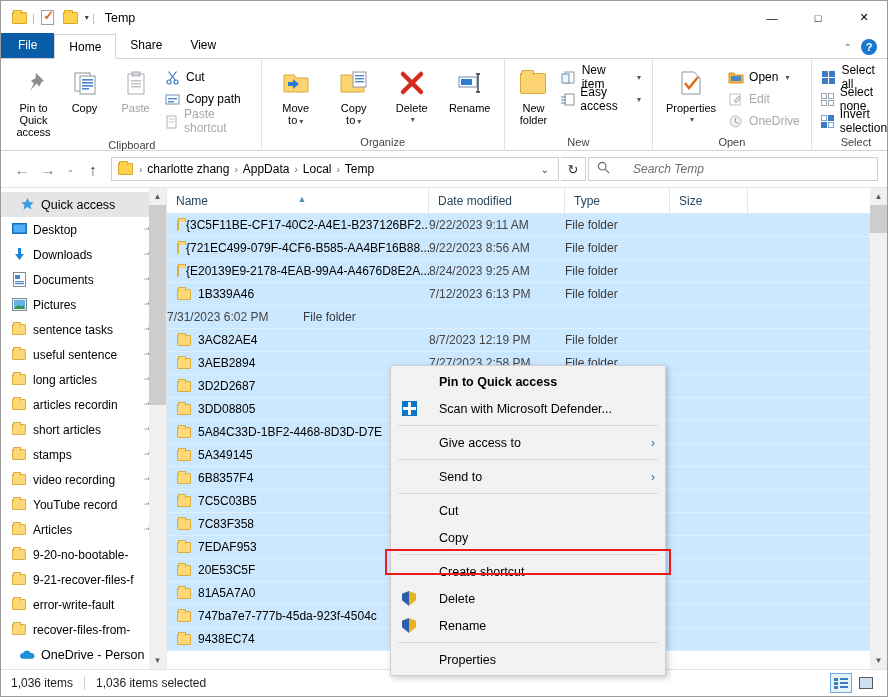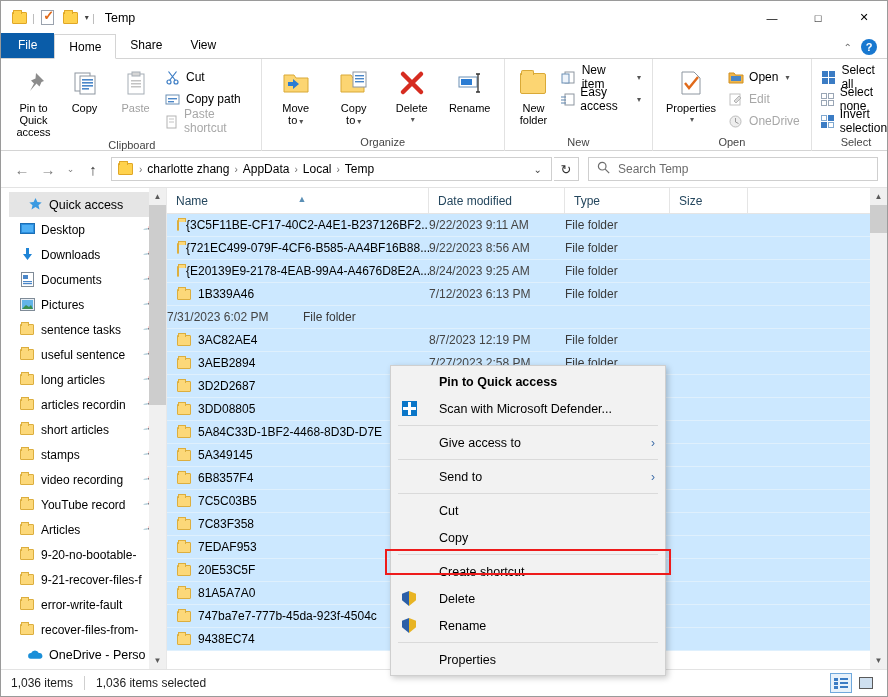--- a/index.html
+++ b/index.html
@@ -152,33 +152,32 @@
   .crumb { font-size: 12px; color: #000; padding: 0 3px; white-space: nowrap; }
   .crumb-sep { font-size: 10px; color: #6f6f6f; padding: 0 2px; }
   .path-caret { margin-left: auto; font-size: 10px; color: #444; padding: 0 5px; }
   .refreshbtn {
     width: 25px; height: 24px; border: 1px solid #cfcfcf; border-left: none;
     display: flex; align-items: center; justify-content: center;
     font-size: 13px; color: #333;
   }
   .searchbox {
     width: 290px; height: 24px; border: 1px solid #cfcfcf; background: #fff;
-    display: flex; align-items: center; gap: 8px; padding: 0 8px; margin-left: 7px;
+    display: flex; align-items: center; gap: 23px; padding: 0 8px;  font-style: italic;
   }
   .search-ph { color: #6d6d6d; font-size: 12px; }
 
   
   .body { flex: 1; display: flex; min-height: 0; border-top: 1px solid #e3e3e3; }
 
   
   .sidebar {
     width: 166px; background: #fff; position: relative;
     display: flex; flex-direction: column;
     border-right: 1px solid #e8e8e8;
-    padding-left: 8px;
   }
   .nav-list { flex: 1; overflow: hidden; padding-top: 4px; }
   .nav-item {
     height: 25px; display: flex; align-items: center;
     padding-left: 10px; font-size: 12px; color: #000; gap: 6px;
     position: relative;
   }
   .nav-item.root { padding-left: 18px; font-size: 12.5px; }
   .nav-item.sel { background: #e5e5e5; }
   .nav-label { white-space: nowrap; overflow: hidden; flex: 1; }

